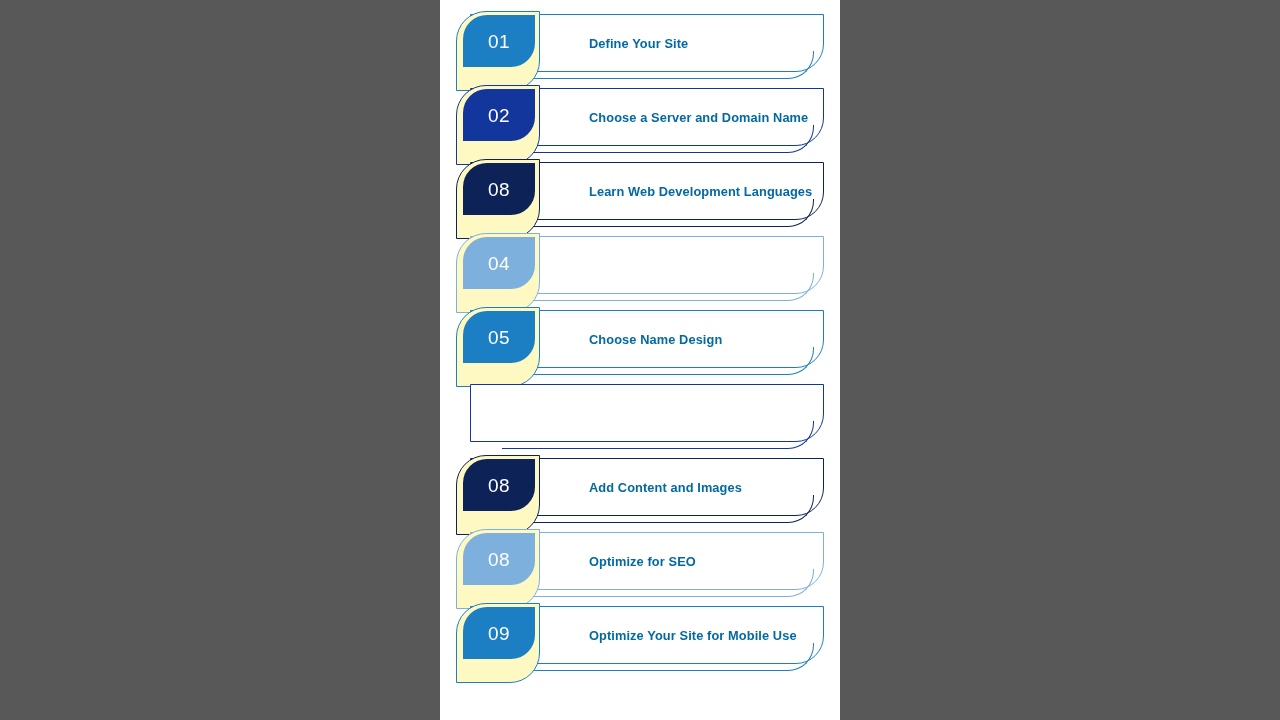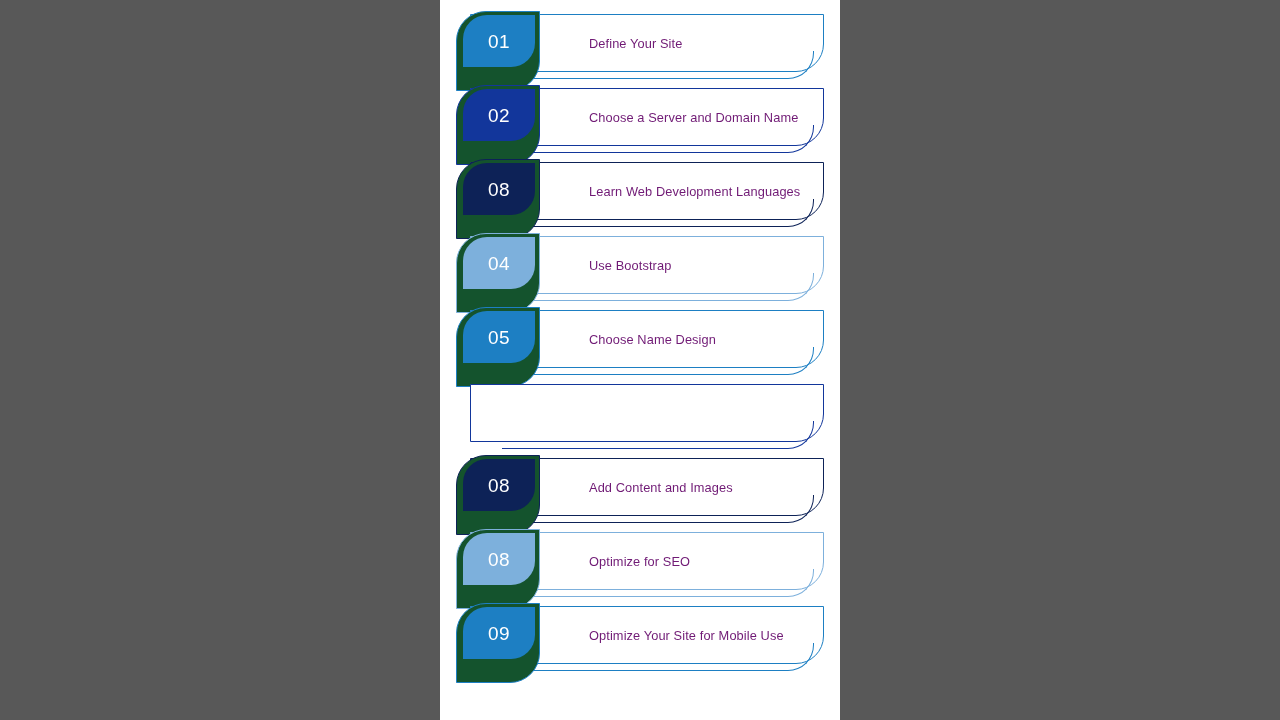--- a/index.html
+++ b/index.html
@@ -72,21 +72,21 @@
   }
 
   
   .badge-shell{
     position:absolute;
     left:0; top:-3px;
     width:84px; height:80px;
     border:1.7px solid var(--c);
     border-top-left-radius:30px;
     border-bottom-right-radius:30px;
-    background:#14532d;
+    background:#fef9c3;
   }
   
   .badge{
     position:absolute;
     left:6px; top:3px;
     width:72px; height:52px;
     background:var(--c);
     border-top-left-radius:24px;
     border-bottom-right-radius:24px;
     display:flex;
@@ -99,23 +99,23 @@
     font-weight:400;
     letter-spacing:0.5px;
     line-height:1;
   }
 
   .step-label{
     position:absolute;
     left:133px; right:22px;
     top:0; height:100%;
     display:flex; align-items:center;
-    color:#701a75;
+    color:#0369a1;
     font-size:12.8px;
-    font-weight:400;
+    font-weight:700;
     letter-spacing:0.1px;
     white-space:nowrap;
   }
 </style>
 </head>
 <body>
 
 <div id="backdrop">
   <div class="bg-scale" id="bg-scale"></div>
 </div>
@@ -148,21 +148,20 @@
         <div class="step-label">Learn Web Development Languages</div>
         <div class="badge-shell">
           <div class="badge">
             <span class="badge-num">08</span>
           </div>
         </div>
       </div>
       <div class="step" style="--c: #7db0dc;">
         <div class="card"></div>
         <div class="ghost"></div>
-        <div class="step-label">Use Bootstrap</div>
         <div class="badge-shell">
           <div class="badge">
             <span class="badge-num">04</span>
           </div>
         </div>
       </div>
       <div class="step" style="--c: #1d7fc3;">
         <div class="card"></div>
         <div class="ghost"></div>
         <div class="step-label">Choose Name Design</div>

